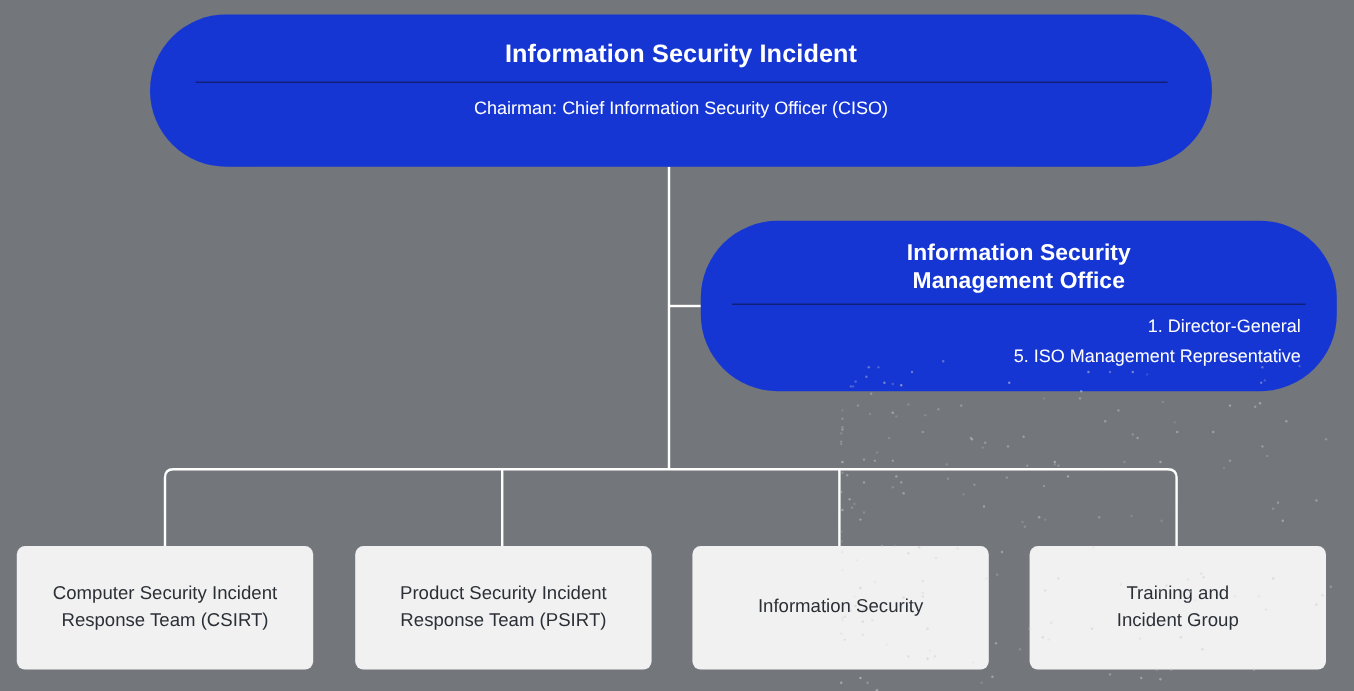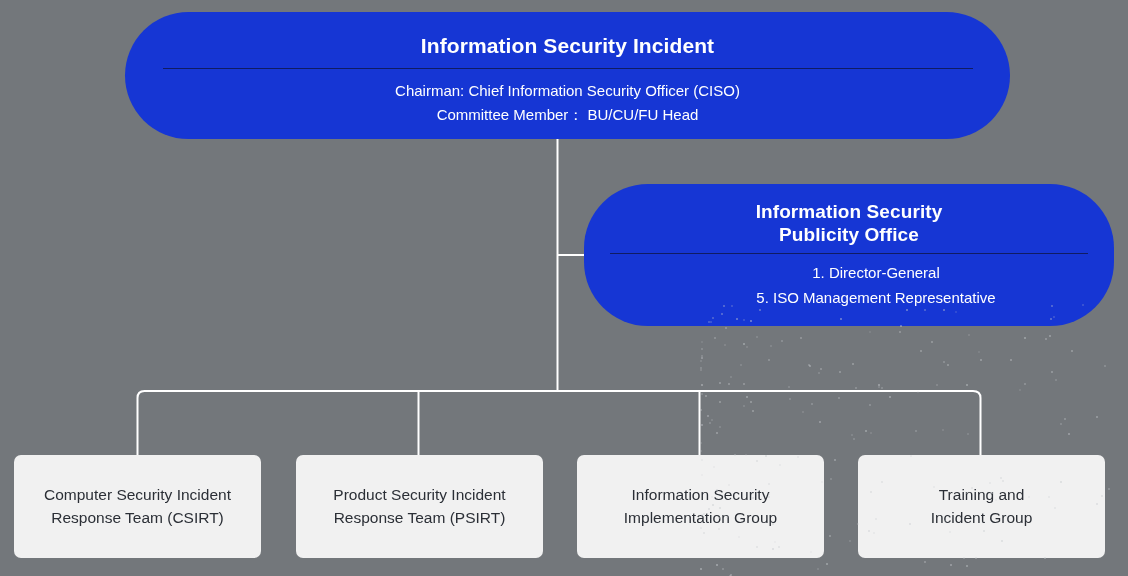--- a/index.html
+++ b/index.html
@@ -84,21 +84,21 @@
     padding: 0 30px;
   }
   #mgmt-office .node-title {
     font-size: 19px;
     margin-top: 16px;
     margin-bottom: 7px;
   }
   #mgmt-office .node-rule { width: 478px; }
   #mgmt-office .node-lines {
     margin-top: 7px;
-    text-align: center;
+    text-align: right;
     padding-left: 54px;
   }
   #mgmt-office .node-line { font-size: 15px; }
 
   
   .card {
     position: absolute;
     top: 455px;
     width: 247px;
     height: 103px;
@@ -144,28 +144,27 @@
              L973,391 Q980.5,391 980.5,398 L980.5,455" stroke="#ffffff" stroke-width="2" fill="none"></path>
     <path d="M418.5,391 L418.5,455" stroke="#ffffff" stroke-width="2" fill="none"></path>
     <path d="M699.5,391 L699.5,455" stroke="#ffffff" stroke-width="2" fill="none"></path>
   </svg>
 
   <div class="blue-node" id="committee">
     <div class="node-title">Information Security Incident</div>
     <div class="node-rule"></div>
     <div class="node-lines">
       <div class="node-line">Chairman: Chief Information Security Officer (CISO)</div>
-      <div class="node-line">Committee Member： BU/CU/FU Head</div>
     </div>
   </div>
 
   <div class="blue-node" id="mgmt-office">
     <div class="node-title">
       <span>Information Security</span><br>
-      <span>Publicity Office</span>
+      <span>Management Office</span>
     </div>
     <div class="node-rule"></div>
     <div class="node-lines">
       <div class="node-line">1. Director-General</div>
       <div class="node-line">5. ISO Management Representative</div>
     </div>
   </div>
 
   <div class="card" id="card-1">
     <div>
@@ -177,21 +176,20 @@
   <div class="card" id="card-0">
     <div>
       <span>Computer Security Incident</span><br>
       <span>Response Team (CSIRT)</span>
     </div>
   </div>
 
   <div class="card" id="card-2">
     <div>
       <span>Information Security</span><br>
-      <span>Implementation Group</span>
     </div>
   </div>
 
   <div class="card" id="card-3">
     <div>
       <span>Training and</span><br>
       <span>Incident Group</span>
     </div>
   </div>
 

